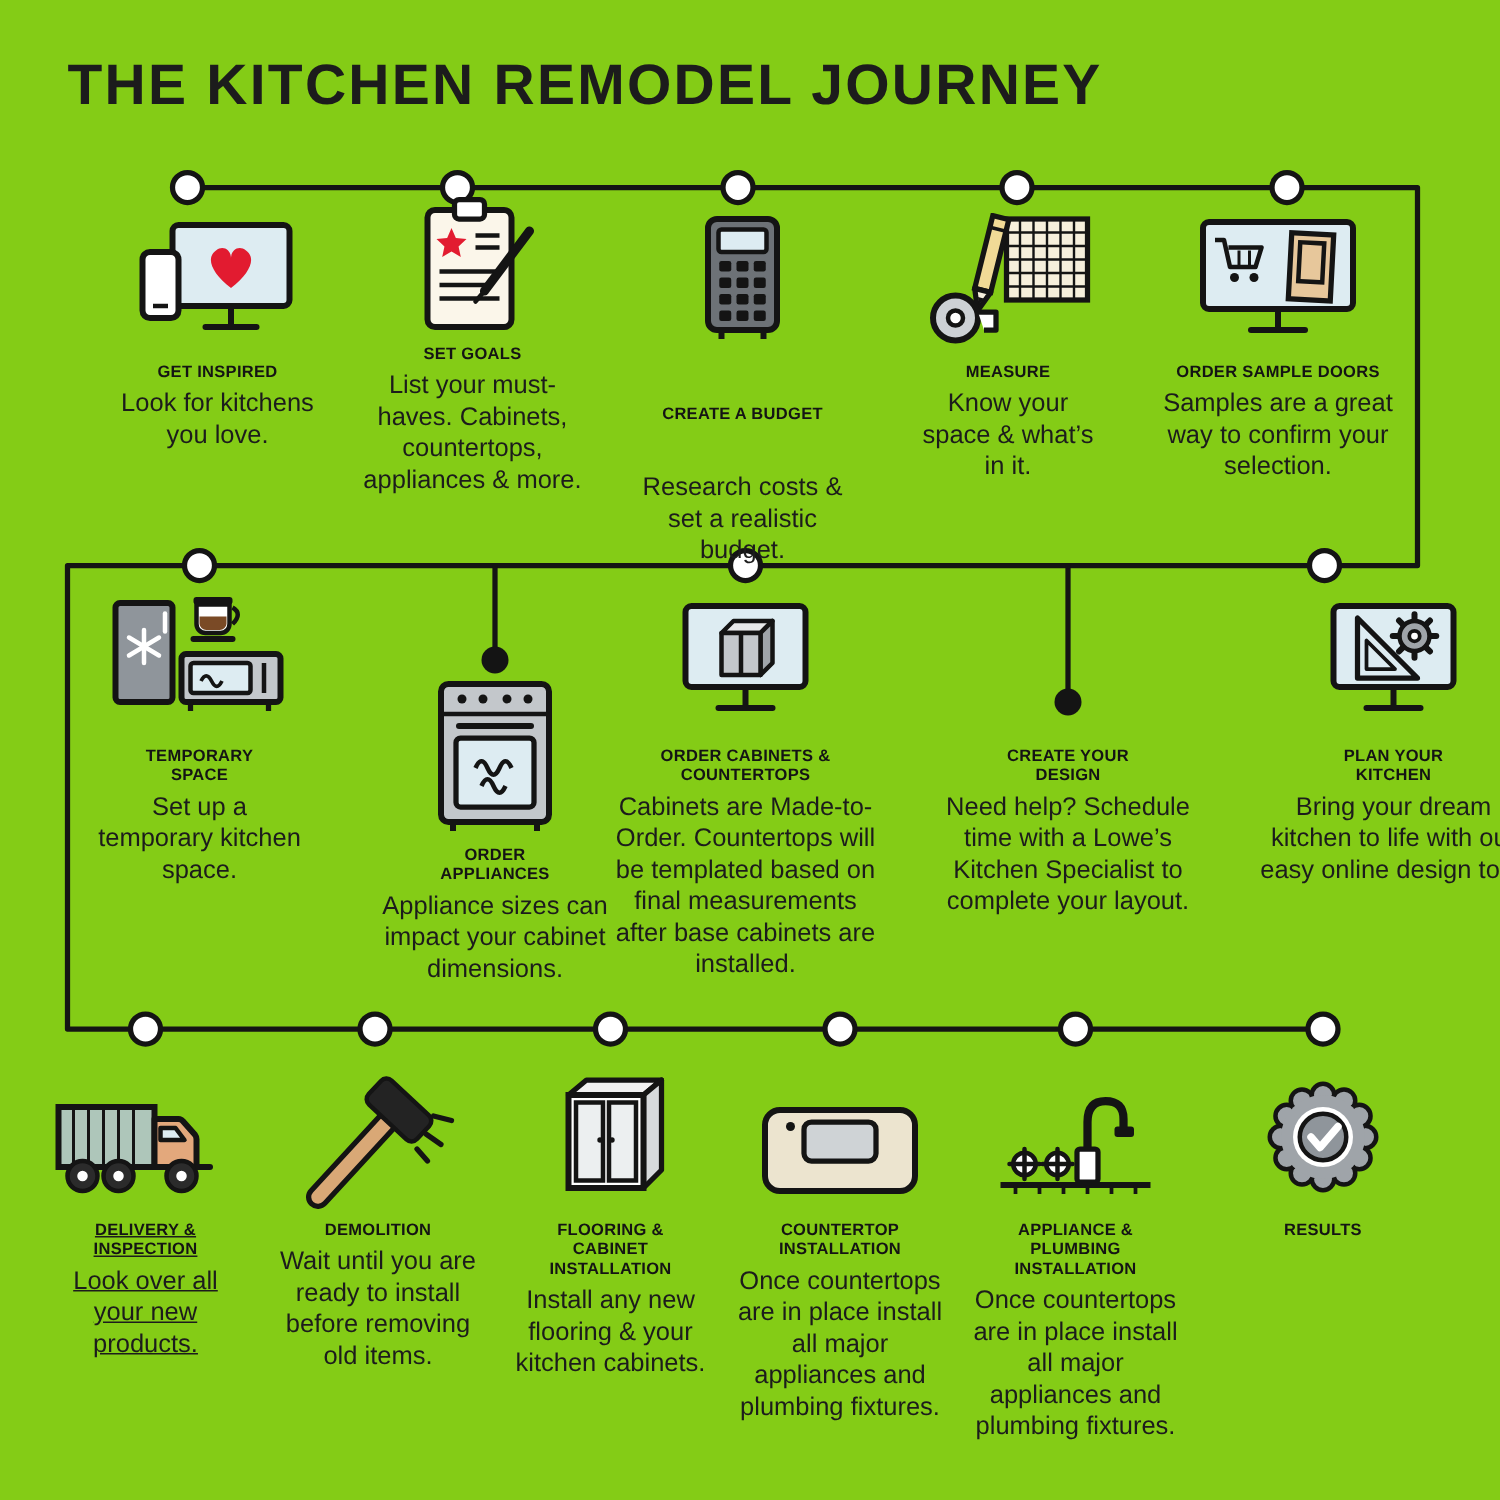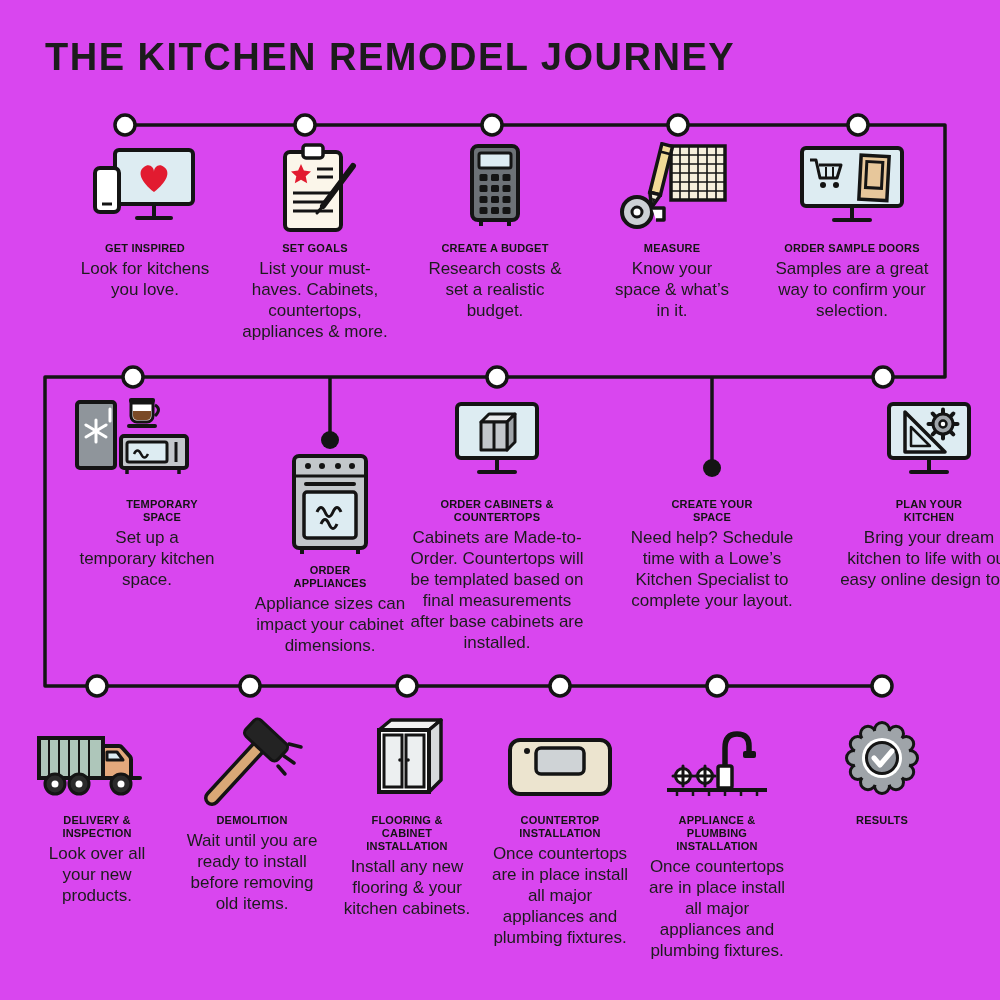--- a/index.html
+++ b/index.html
@@ -1,47 +1,47 @@
 <!DOCTYPE html>
 <html><head>
 <meta charset="utf-8">
 <style>
   html,body{margin:0;padding:0;background:#fff;}
   body{font-family:"Liberation Sans", sans-serif;color:#1c1c1c;}
-  .canvas{position:relative;width:1000px;height:1000px;background:#d946ef;overflow:hidden;}
+  .canvas{position:relative;width:1000px;height:1000px;background:#84cc16;overflow:hidden;}
   .page-title{position:absolute;left:45px;top:36px;margin:0;font-size:38px;font-weight:700;letter-spacing:1.5px;color:#1c1c1c;white-space:nowrap;}
   svg.connectors{position:absolute;left:0;top:0;}
   .step{position:absolute;display:flex;flex-direction:column;align-items:center;text-align:center;}
   .icon{display:flex;align-items:flex-end;justify-content:center;width:100%;padding-bottom:8px;box-sizing:border-box;}
   .ih102{height:102px;}
   .ih112{height:112px;}
   .ih96{height:96px;}
   .ih104{height:104px;}
   .step h3{margin:0 0 3px 0;font-size:11px;font-weight:700;line-height:1.18;letter-spacing:.2px;color:#141414;}
   .step p{margin:0;font-size:17px;line-height:1.24;color:#1c1c1c;}
   .t100{max-width:102px;}
   .t110{max-width:112px;}
   .t120{max-width:122px;}
   .t130{max-width:132px;}
   .t140{max-width:142px;}
   .t150{max-width:152px;}
   
   .s-r1-1{left:65px;top:140px;width:160px;}
-  .s-r1-2{left:232px;top:140px;width:166px;}
-  .s-r1-3{left:412px;top:140px;width:166px;}
+  .s-r1-2{left:232px;top:128px;width:166px;}
+  .s-r1-3{left:412px;top:140px;width:166px;gap:28px;}
   .s-r1-4{left:592px;top:140px;width:160px;}
   .s-r1-5{left:762px;top:140px;width:180px;}
   
-  .s-r2-1{left:48px;top:396px;width:170px;align-items:flex-end;}
+  .s-r2-1{left:48px;top:396px;width:170px;}
   .s-r2-2{left:245px;top:452px;width:170px;}
   .s-r2-3{left:407px;top:402px;width:180px;}
   .s-r2-4{left:622px;top:498px;width:180px;}
   .s-r2-5{left:839px;top:402px;width:180px;}
   
-  .s-r3-1{left:27px;top:710px;width:140px;}
+  .s-r3-1{left:27px;top:710px;width:140px;text-decoration:underline;}
   .s-r3-2{left:177px;top:710px;width:150px;}
   .s-r3-3{left:330px;top:710px;width:154px;}
   .s-r3-4{left:483px;top:710px;width:154px;}
   .s-r3-5{left:637px;top:710px;width:160px;}
   .s-r3-6{left:800px;top:710px;width:164px;}
 </style>
 </head>
 <body>
 
 <div class="canvas">
@@ -234,21 +234,21 @@
           <rect x="38" y="22" width="26" height="28" fill="#c3c7cb"></rect>
           <line x1="51" y1="22" x2="51" y2="50"></line>
         </g>
       </svg>
     </div>
     <h3 class="t150">ORDER CABINETS &amp; COUNTERTOPS</h3>
     <p class="t170">Cabinets are Made-to-Order. Countertops will  be templated based on final measurements after base cabinets are installed.</p>
   </div>
 
   <div class="step s-r2-4">
-    <h3 class="t120">CREATE YOUR SPACE</h3>
+    <h3 class="t120">CREATE YOUR DESIGN</h3>
     <p class="t180">Need help? Schedule time with a Lowe’s Kitchen Specialist to complete your layout.</p>
   </div>
 
   <div class="step s-r2-5">
     <div class="icon ih96">
       <svg width="108" height="90" viewBox="0 0 108 90">
         <rect x="14" y="4" width="80" height="54" rx="4" fill="#ddecf2" stroke="#141414" stroke-width="4"></rect>
         <line x1="54" y1="58" x2="54" y2="70" stroke="#141414" stroke-width="4"></line>
         <line x1="36" y1="72" x2="72" y2="72" stroke="#141414" stroke-width="4" stroke-linecap="round"></line>
         <g stroke="#141414" stroke-width="4" stroke-linecap="round">

